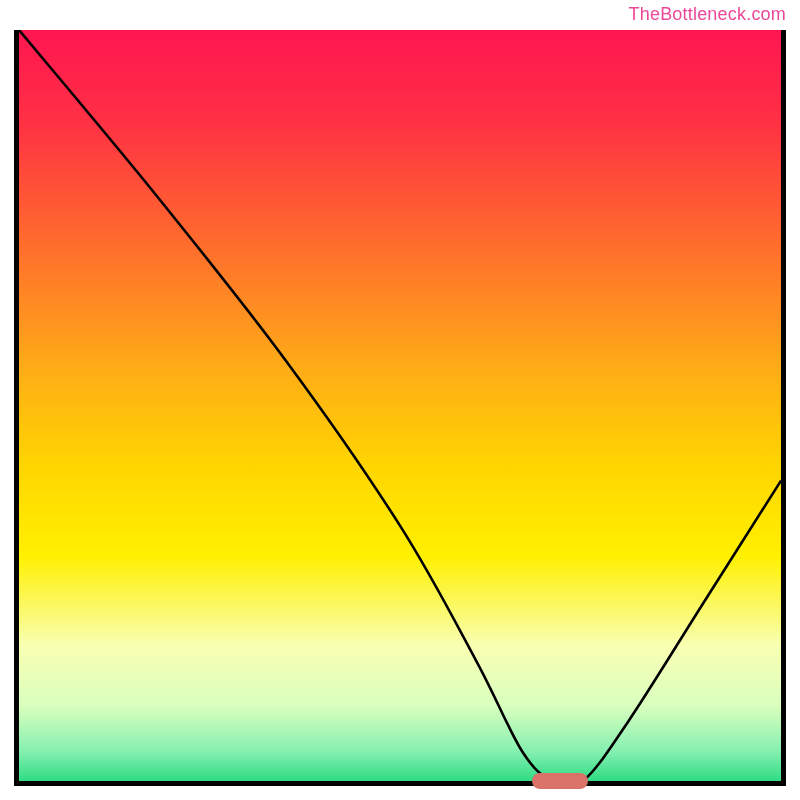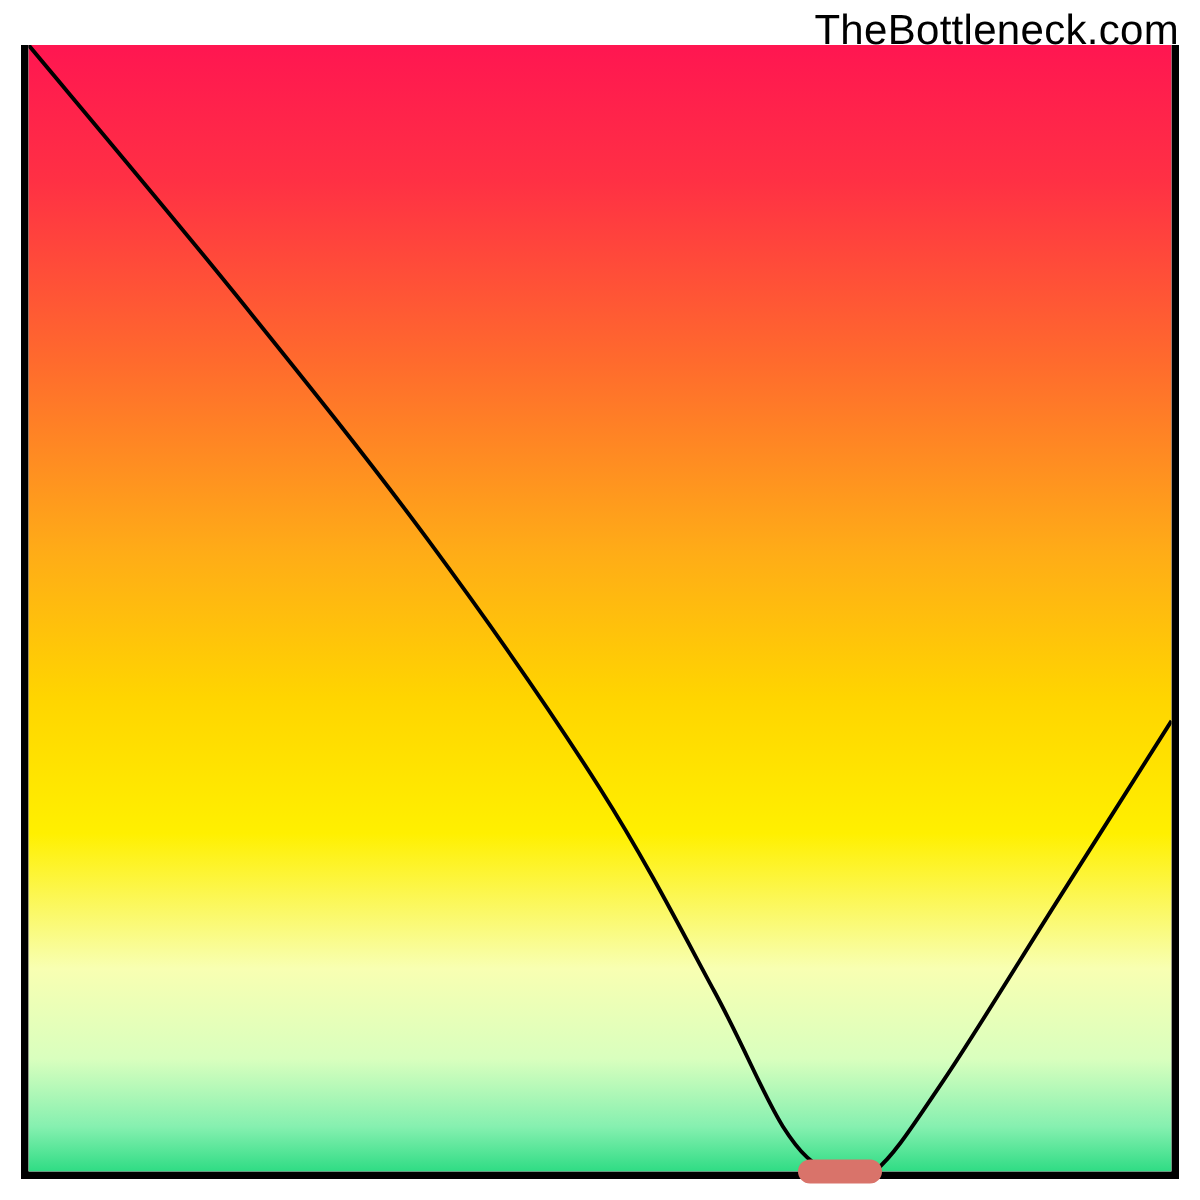--- a/index.html
+++ b/index.html
@@ -7,22 +7,22 @@
     padding: 0;
     width: 800px;
     height: 800px;
     position: relative;
     font-family: Arial, sans-serif;
   }
   .watermark {
     position: absolute;
     top: 4px;
     right: 14px;
-    color: #000000;
-    font-size: 28px;
+    color: #ec4899;
+    font-size: 18px;
     font-weight: 500;
     z-index: 10;
     letter-spacing: 0.2px;
   }
   .frame {
     position: absolute;
     left: 14px;
     top: 30px;
     width: 772px;
     height: 756px;

